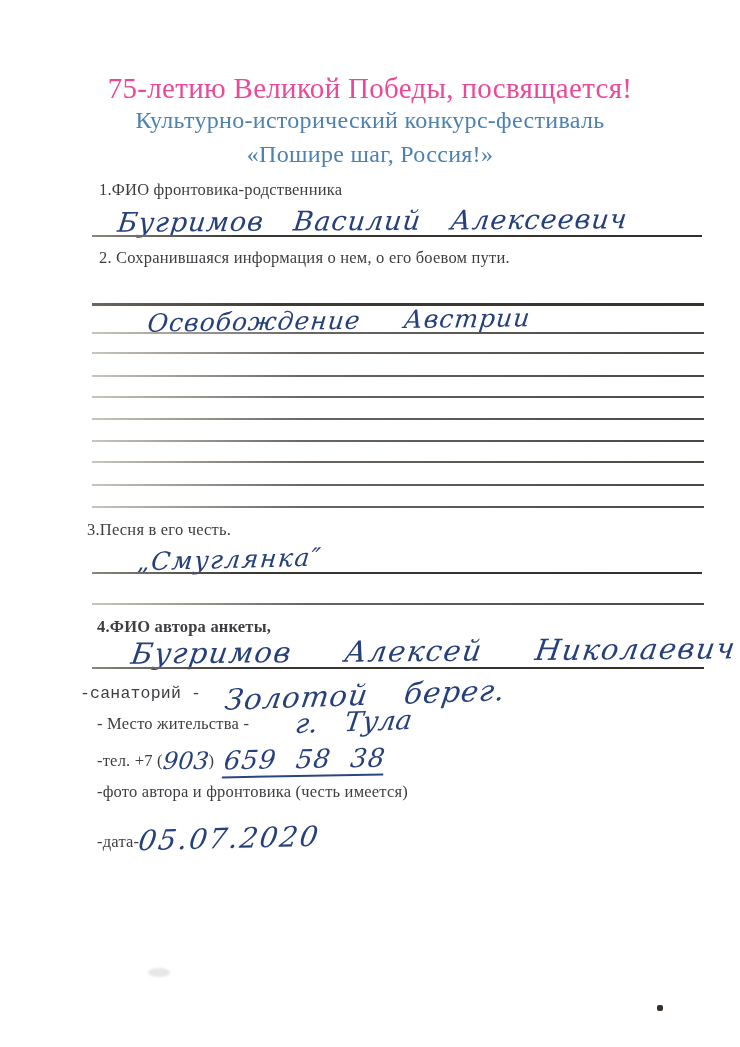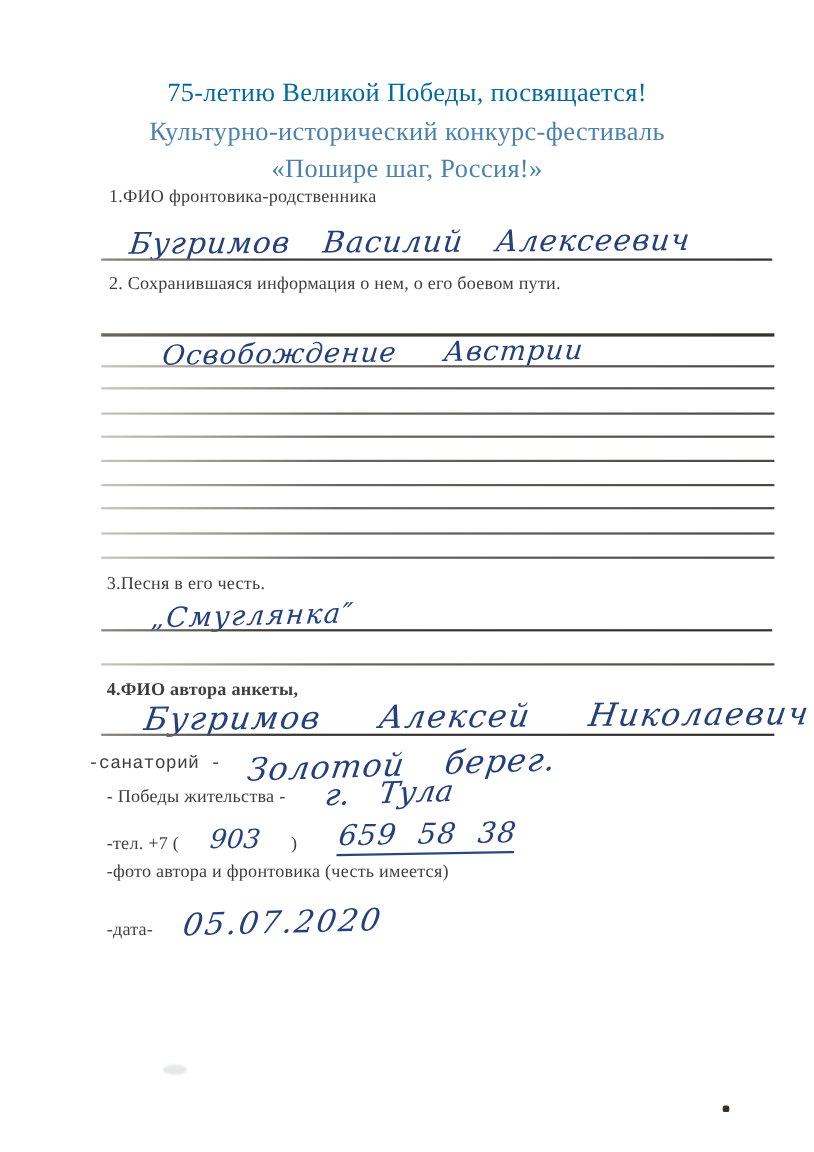--- a/index.html
+++ b/index.html
@@ -6,21 +6,21 @@
   #page{
     position:relative;
     width:740px;height:1047px;
     background:#ffffff;
     overflow:hidden;
     font-family:"Liberation Serif","DejaVu Serif",serif;
   }
   .abs{position:absolute;}
   
   .title{width:740px;left:0;text-align:center;font-weight:400;}
-  .title-red{top:72px;font-size:24px;color:#0369a1;letter-spacing:.3px;}
+  .title-red{top:72px;font-size:29px;color:#ec4899;letter-spacing:.3px;}
   .title-blue{color:#4d82b0;font-size:24px;letter-spacing:.3px;}
   .printed{color:#3e3d41;font-size:16.5px;letter-spacing:.2px;}
   
   .hand{
     font-family:"DejaVu Serif",serif;
     font-style:italic;
     color:#26407c;
     display:inline-block;
     transform:skewX(-7deg);
     white-space:nowrap;
@@ -34,65 +34,65 @@
     left:92px;width:612px;height:3px;
     background:linear-gradient(to right,#6b6660,#3f3b37 30%,#36322e);
   }
   .underline-dark{
     left:92px;width:610px;height:2px;
     background:linear-gradient(to right,#8a857f,#3a3632 25%,#332f2b);
   }
   .phone-num{border-bottom:2px solid #2a4680;padding-bottom:1px;}
   .speck{width:6px;height:6px;background:#3a2f28;border-radius:2px;}
   .smudge{width:22px;height:9px;background:#b9bcc2;opacity:.35;border-radius:50%;filter:blur(1px);}
-  .inline-row{display:flex;align-items:flex-end;gap:28px;}
+  .inline-row{display:flex;align-items:center;}
 </style>
 </head>
 <body>
 
 <div id="page">
 
   <div class="abs title title-red">75-летию Великой Победы, посвящается!</div>
   <div class="abs title title-blue" style="top:141px;">«Пошире шаг, Россия!»</div>
   <div class="abs title title-blue" style="top:107px;">Культурно-исторический конкурс-фестиваль</div>
 
-  <div class="abs printed" style="left:99px;top:169px;">1.ФИО фронтовика-родственника</div>
+  <div class="abs printed" style="left:99px;top:180px;">1.ФИО фронтовика-родственника</div>
   <div class="abs hand" style="left:118px;top:205px;font-size:27px;word-spacing:20px;letter-spacing:1px;transform:skewX(-7deg) rotate(-.4deg);">Бугримов Василий Алексеевич</div>
   <div class="abs underline-dark" style="top:235px;"></div>
 
   <div class="abs printed" style="left:99px;top:248px;font-family:Liberation Serif, serif;">2. Сохранившаяся информация о нем, о его боевом пути.</div>
 
   <div>
     <div class="abs rule-dark" style="top:303px;"></div>
     <div class="abs rule" style="top:332px;"></div>
     <div class="abs rule" style="top:352px;"></div>
     <div class="abs rule" style="top:375px;"></div>
     <div class="abs rule" style="top:396px;"></div>
     <div class="abs rule" style="top:418px;"></div>
     <div class="abs rule" style="top:440px;"></div>
     <div class="abs rule" style="top:461px;"></div>
     <div class="abs rule" style="top:484px;"></div>
     <div class="abs rule" style="top:506px;"></div>
   </div>
 
   <div class="abs hand" style="left:148px;top:306px;font-size:25px;word-spacing:34px;letter-spacing:1px;transform:skewX(-7deg) rotate(-.8deg);">Освобождение Австрии</div>
 
-  <div class="abs printed" style="left:97px;top:520px;">3.Песня в его честь.</div>
+  <div class="abs printed" style="left:87px;top:520px;">3.Песня в его честь.</div>
   <div class="abs hand" style="left:137px;top:545px;font-size:25px;letter-spacing:1.5px;transform:skewX(-7deg) rotate(-1.5deg);">„Смуглянка″</div>
   <div class="abs underline-dark" style="top:572px;"></div>
   <div class="abs rule" style="top:603px;"></div>
 
   <div class="abs printed" style="left:97px;top:617px;font-weight:bold;">4.ФИО автора анкеты,</div>
   <div class="abs hand" style="left:132px;top:634px;font-size:29px;word-spacing:42px;letter-spacing:1.5px;transform:skewX(-9deg) rotate(-.5deg);">Бугримов Алексей Николаевич</div>
   <div class="abs underline-dark" style="top:667px;width:612px;"></div>
 
   <div class="abs printed" style="left:80px;top:684px;font-family:Liberation Mono, monospace;">-санаторий -</div>
   <div class="abs hand" style="left:226px;top:678px;font-size:29px;word-spacing:26px;letter-spacing:1px;transform:skewX(-10deg) rotate(-2deg);">Золотой берег.</div>
 
-  <div class="abs printed" style="left:97px;top:714px;">- Победы жительства -</div>
+  <div class="abs printed" style="left:97px;top:714px;">- Место жительства -</div>
   <div class="abs hand" style="left:296px;top:706px;font-size:27px;word-spacing:18px;transform:skewX(-10deg) rotate(-2deg);">г. Тула</div>
 
   <div class="abs inline-row" style="left:97px;top:744px;">
     <span class="printed">-тел. +7 (</span>
     <span class="hand" style="font-size:24px;transform:skewX(-6deg);">903</span>
     <span class="printed" style="margin-right:10px;">)</span>
     <span class="hand phone-num" style="font-size:26px;word-spacing:10px;letter-spacing:1px;transform:skewX(-8deg) rotate(-1deg);">659 58 38</span>
   </div>
 
   <div class="abs printed" style="left:97px;top:782px;">-фото автора и фронтовика (честь имеется)</div>

